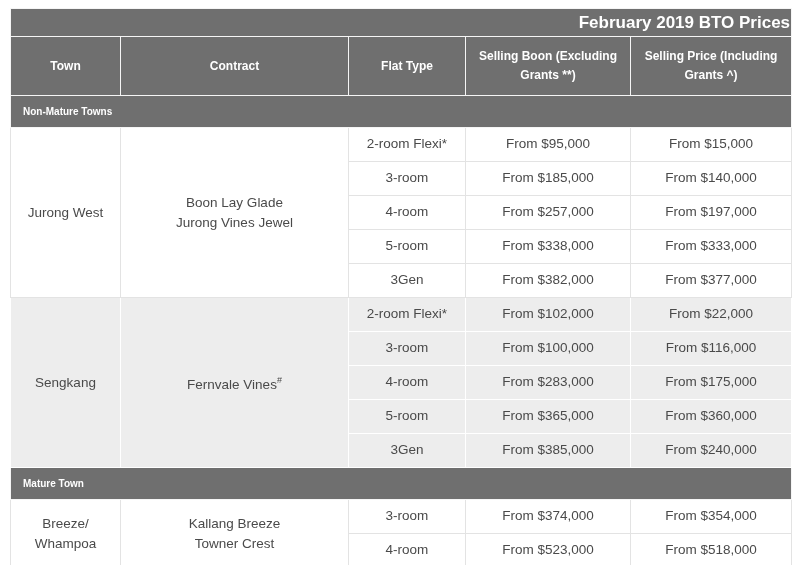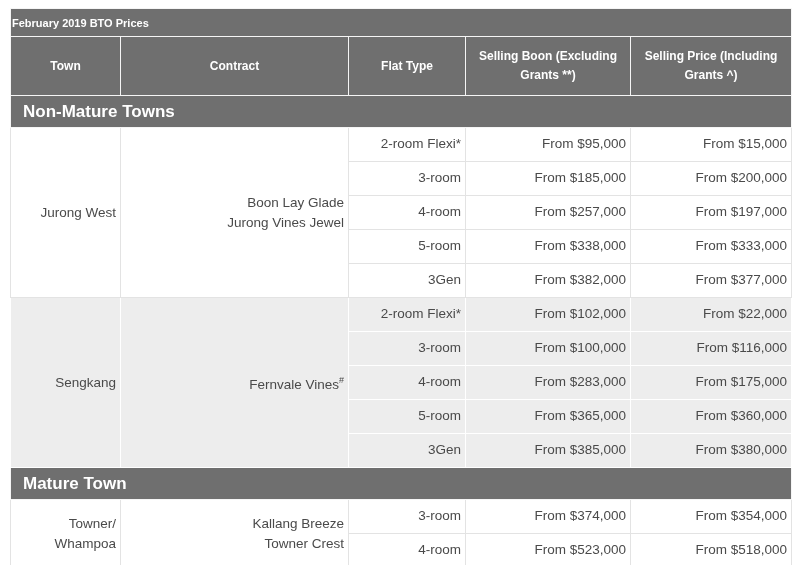--- a/index.html
+++ b/index.html
@@ -17,44 +17,44 @@
   }
   
   .dark {
     background: #6f6f6f;
     color: #ffffff;
     font-weight: bold;
     border: 1px solid #f5f5f5;
   }
   tr.title-row th {
     height: 25px;
-    font-size: 11px;
-    text-align: left;
+    font-size: 17px;
+    text-align: right;
   }
   tr.head-row th {
     height: 54px;
     font-size: 12px;
     text-align: center;
     vertical-align: middle;
     padding: 2px 6px;
     line-height: 1.55;
   }
   tr.section-row td {
     height: 29px;
-    font-size: 17px;
+    font-size: 10px;
     text-align: left;
     padding-left: 12px;
   }
   
   td.cell {
     background: #ffffff;
     border: 1px solid #e3e3e3;
     color: #4a4a4a;
     font-size: 13.5px;
-    text-align: right;
+    text-align: center;
     vertical-align: middle;
     height: 33px;
     line-height: 1.5;
     padding: 0 4px;
   }
   tr.shaded td.cell {
     background: #ededed;
     border-color: #ffffff;
   }
   td.cell sup { font-size: 9px; }
@@ -97,21 +97,21 @@
         <div class="line">Boon Lay Glade</div>
         <div class="line">Jurong Vines Jewel</div>
       </td>
       <td class="cell">2-room Flexi*</td>
       <td class="cell">From $95,000</td>
       <td class="cell">From $15,000</td>
     </tr>
     <tr>
       <td class="cell">3-room</td>
       <td class="cell">From $185,000</td>
-      <td class="cell">From $200,000</td>
+      <td class="cell">From $140,000</td>
     </tr>
     <tr>
       <td class="cell">4-room</td>
       <td class="cell">From $257,000</td>
       <td class="cell">From $197,000</td>
     </tr>
     <tr>
       <td class="cell">5-room</td>
       <td class="cell">From $338,000</td>
       <td class="cell">From $333,000</td>
@@ -144,30 +144,30 @@
       <td class="cell">From $175,000</td>
     </tr>
     <tr class="shaded">
       <td class="cell">5-room</td>
       <td class="cell">From $365,000</td>
       <td class="cell">From $360,000</td>
     </tr>
     <tr class="shaded">
       <td class="cell">3Gen</td>
       <td class="cell">From $385,000</td>
-      <td class="cell">From $380,000</td>
+      <td class="cell">From $240,000</td>
     </tr>
 
     <tr class="section-row">
       <td class="dark" colspan="5">Mature Town</td>
     </tr>
 
     <tr>
       <td class="cell" rowspan="2">
-        <div class="line">Towner/</div>
+        <div class="line">Breeze/</div>
         <div class="line">Whampoa</div>
       </td>
       <td class="cell" rowspan="2">
         <div class="line">Kallang Breeze</div>
         <div class="line">Towner Crest</div>
       </td>
       <td class="cell">3-room</td>
       <td class="cell">From $374,000</td>
       <td class="cell">From $354,000</td>
     </tr>

